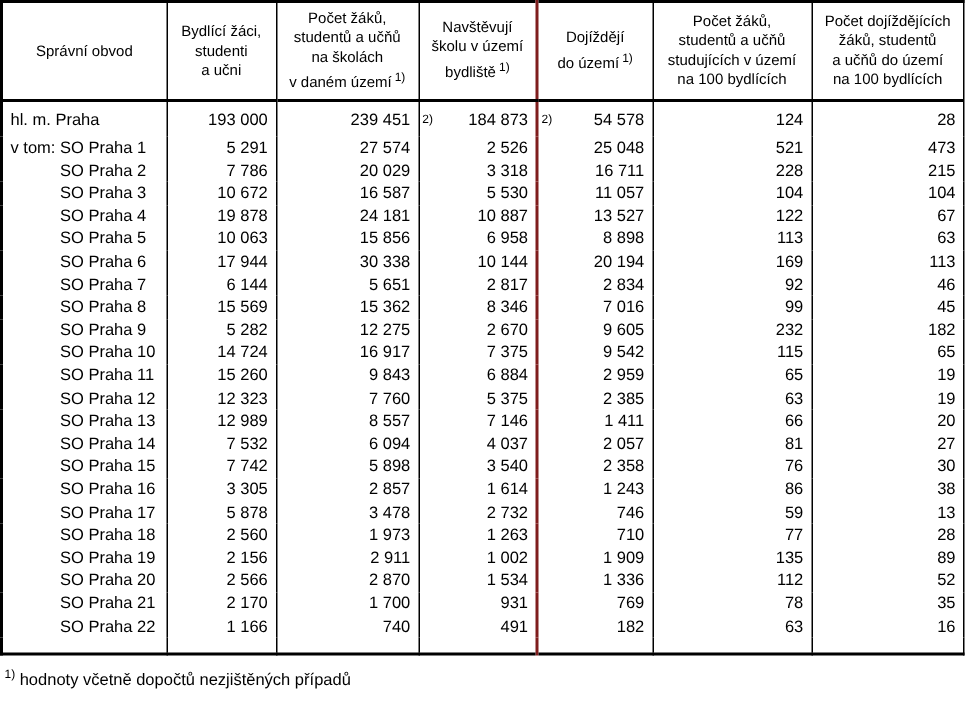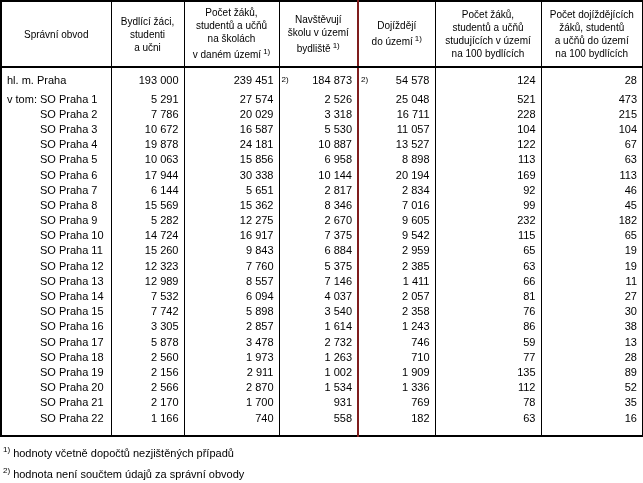--- a/index.html
+++ b/index.html
@@ -206,21 +206,21 @@
           <td class="num">63</td>
           <td class="num">19</td>
         </tr>
         <tr class="district">
           <td class="name"><span>SO Praha 13</span></td>
           <td class="num">12 989</td>
           <td class="num">8 557</td>
           <td class="num">7 146</td>
           <td class="num">1 411</td>
           <td class="num">66</td>
-          <td class="num">11</td>
+          <td class="num">20</td>
         </tr>
         <tr class="district">
           <td class="name"><span>SO Praha 14</span></td>
           <td class="num">7 532</td>
           <td class="num">6 094</td>
           <td class="num">4 037</td>
           <td class="num">2 057</td>
           <td class="num">81</td>
           <td class="num">27</td>
         </tr>
@@ -284,35 +284,34 @@
           <td class="num">1 700</td>
           <td class="num">931</td>
           <td class="num">769</td>
           <td class="num">78</td>
           <td class="num">35</td>
         </tr>
         <tr class="district">
           <td class="name"><span>SO Praha 22</span></td>
           <td class="num">1 166</td>
           <td class="num">740</td>
-          <td class="num">558</td>
+          <td class="num">491</td>
           <td class="num">182</td>
           <td class="num">63</td>
           <td class="num">16</td>
         </tr>
         <tr class="spacer" id="spacer-row">
         <td></td>
           <td></td>
         <td></td>
           <td></td>
         <td></td>
           <td></td>
         <td></td>
       </tr>
     </tbody>
   </table>
 
   <div class="footnotes">
     <div class="fn"><sup class="fnmark">1)</sup><span>hodnoty včetně dopočtů nezjištěných případů</span></div>
-    <div class="fn"><sup class="fnmark">2)</sup><span>hodnota není součtem údajů za správní obvody</span></div>
   </div>
 
 </div>
 
 </body></html>

